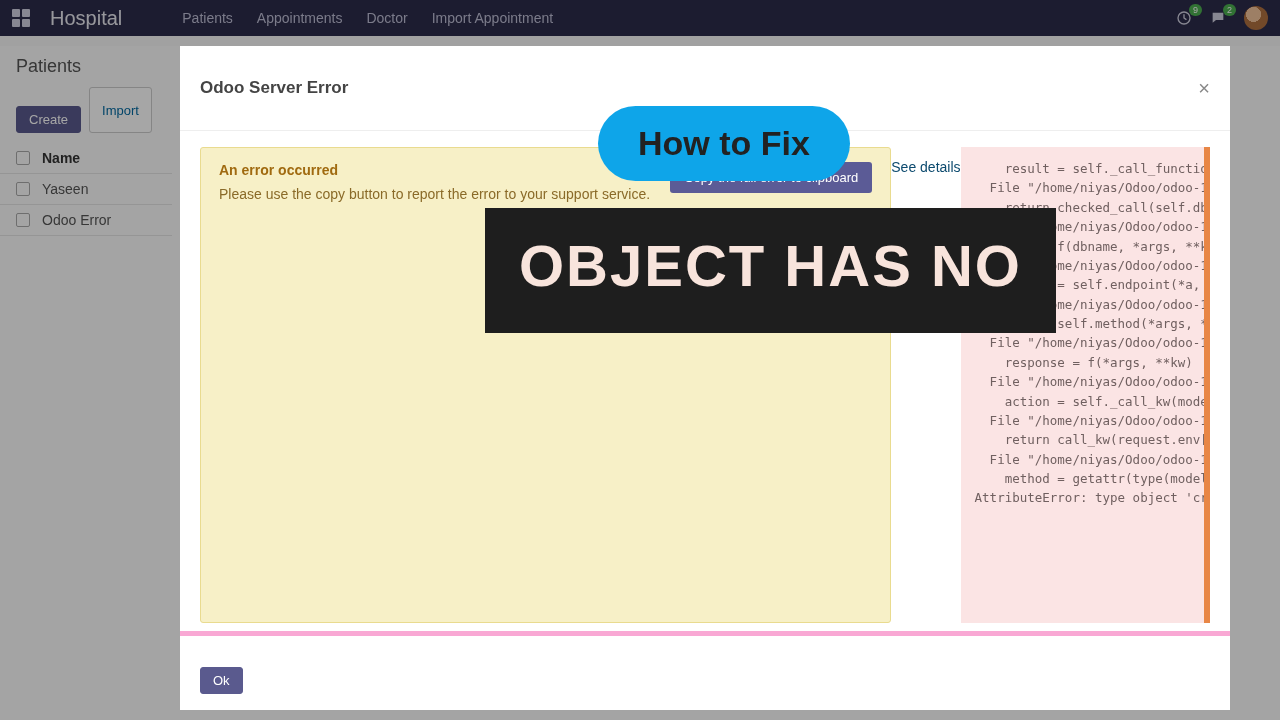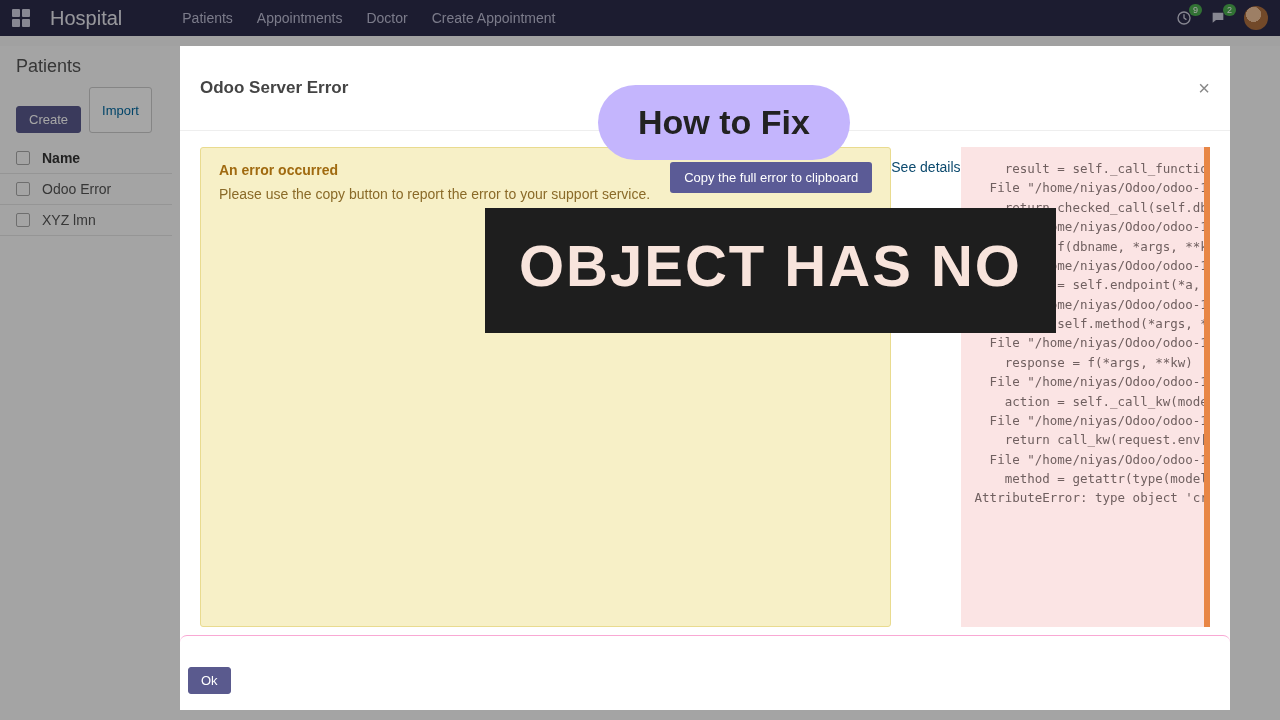--- a/index.html
+++ b/index.html
@@ -105,28 +105,28 @@
     padding: 12px 0 6px 0; cursor: pointer;
   }
   .trace {
     background: #fbe4e4;
     font-family: "Menlo", "Consolas", monospace;
     font-size: 12.5px; color: #706060;
     padding: 12px 14px; white-space: pre; overflow: hidden;
     line-height: 1.55; flex: 1;
     border-right: 6px solid #e88645;
   }
-  .modal-footer { padding: 12px 20px 16px 8px; border-top: 1px solid #f9a8d4; border-radius: 7px; }
+  .modal-footer { padding: 12px 20px 16px 20px; border-top: 5px solid #f9a8d4; }
 
   
   .callout-pill {
     position: absolute; z-index: 80;
-    background: #c4b5fd; color: #222; font-weight: 700;
+    background: #0ea5e9; color: #222; font-weight: 700;
     font-size: 34px; padding: 18px 40px; border-radius: 40px;
-    left: 598px; top: 85px;
+    left: 598px; top: 106px;
   }
   .callout-block {
     position: absolute; z-index: 80;
     background: #1e1e1e; color: #f8e4dc;
     left: 485px; top: 208px;
     padding: 28px 34px 36px 34px;
     font-weight: 800;
     line-height: 1.05;
     text-align: left;
   }
@@ -140,21 +140,21 @@
   <div class="app-icon">
     <span></span>
       <span></span>
       <span></span>
       <span></span>
   </div>
   <div class="brand">Hospital</div>
   <div class="nav-item">Patients</div>
   <div class="nav-item">Appointments</div>
   <div class="nav-item">Doctor</div>
-  <div class="nav-item">Create Appointment</div>
+  <div class="nav-item">Import Appointment</div>
 
   <div class="nav-right">
     <div class="badge-wrap">
       <svg class="clock-icon" viewBox="0 0 24 24">
           <circle cx="12" cy="12" r="9" fill="none" stroke="#d0d0e0" stroke-width="2"></circle>
           <path d="M12 7v5l3 2" stroke="#d0d0e0" stroke-width="2" fill="none" stroke-linecap="round"></path>
         </svg>
       <span class="count">9</span>
     </div>
     <div class="badge-wrap">
@@ -173,25 +173,25 @@
     <button class="btn btn-primary">Create</button>
     <button class="btn">Import</button>
   </div>
   <div class="list-table">
     <div class="list-header">
       <span class="chk"></span>
       <span>Name</span>
     </div>
     <div class="list-row">
       <span class="chk"></span>
-      <span class="cell">Odoo Error</span>
+      <span class="cell">Yaseen</span>
     </div>
     <div class="list-row">
       <span class="chk"></span>
-      <span class="cell">XYZ lmn</span>
+      <span class="cell">Odoo Error</span>
     </div>
   </div>
 </div>
 
 <div class="backdrop">
   <div class="modal">
     <div class="modal-header">
       <span class="modal-title">Odoo Server Error</span>
       <button class="close-x">×</button>
     </div>

